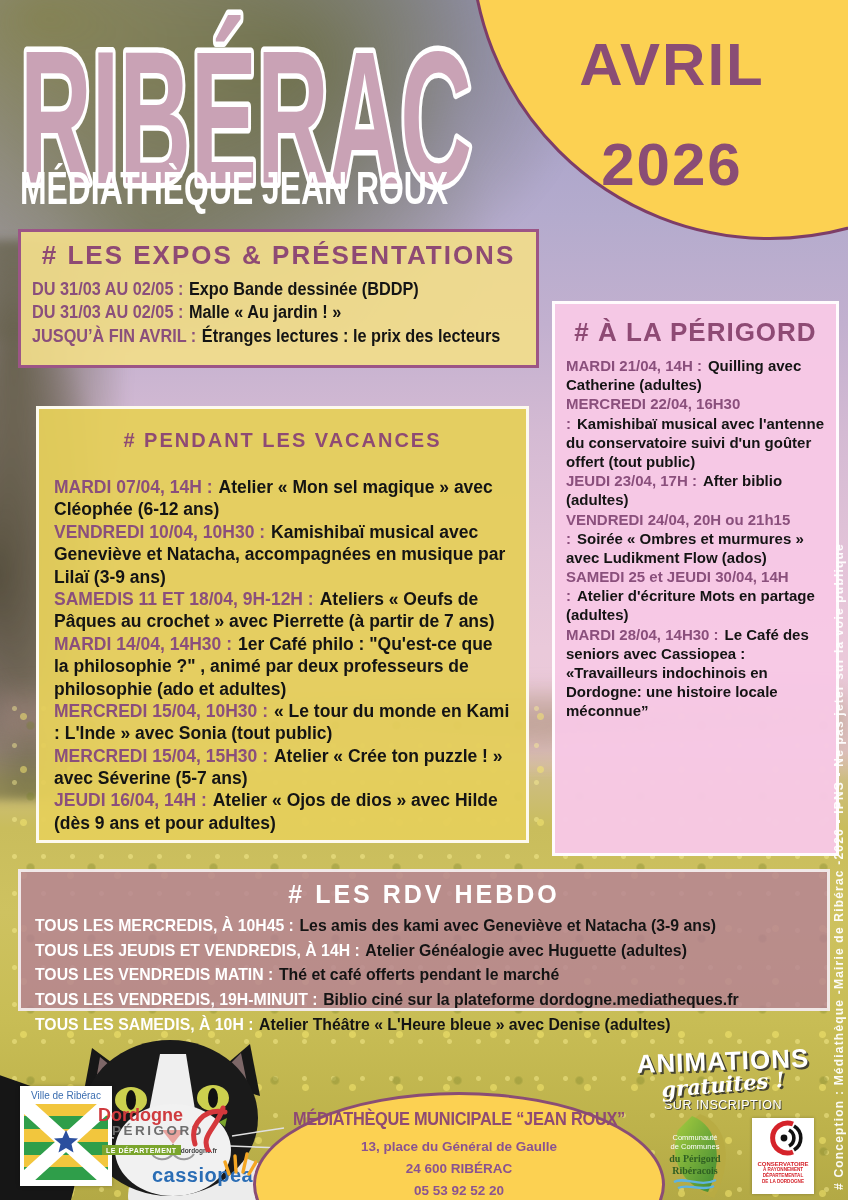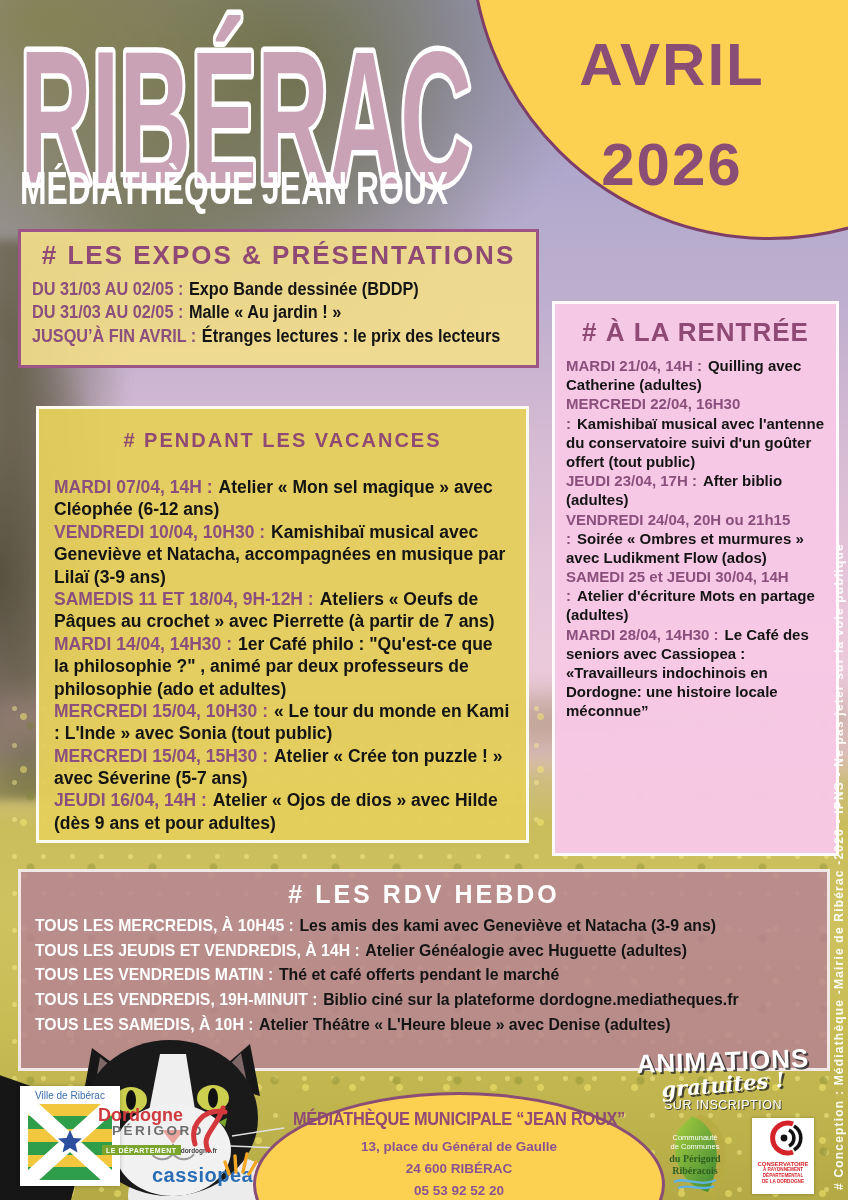--- a/index.html
+++ b/index.html
@@ -85,32 +85,32 @@
   .box-vacances .event{ font-size:17.5px; line-height:1.28; }
 
   .box-rentree{
     left:552px; top:301px; width:287px; height:555px;
     background:rgba(247,200,229,.97); border:3px solid rgba(255,255,255,.92); padding:9px 11px;
   }
   .box-rentree h2{ font-size:26px; letter-spacing:1px; margin:4px 0 8px; }
   .box-rentree .event{ font-size:15px; line-height:1.28; }
 
   .box-hebdo{
-    left:18px; top:869px; width:812px; height:202px;
+    left:18px; top:869px; width:812px; height:142px;
     background:rgba(180,128,150,.8); border:3px solid rgba(255,255,255,.8); padding:6px 14px;
   }
   .box-hebdo h2{ color:#fff; font-size:25px; letter-spacing:3px; margin:2px 0 5px; }
   .box-hebdo .event{ font-size:17px; line-height:1.45; }
   .box-hebdo .event-label{ color:#fff; }
 
   
   .cat-svg{ position:absolute; left:-6px; top:1038px; z-index:2; }
 
   .logo-ville{
-    position:absolute; left:20px; top:1086px; width:100px; height:100px;
+    position:absolute; left:20px; top:1086px; width:92px; height:100px;
     background:#fff; z-index:3; text-align:center; padding-top:4px;
     box-shadow:0 0 4px rgba(0,0,0,.25);
   }
   .logo-ville .vname{ font-size:10px; color:#3a6db0; margin-bottom:3px; }
 
   .logo-dordogne{ position:absolute; left:98px; top:1106px; width:125px; height:60px; z-index:3; }
   .logo-dordogne .d1{ font-size:18px; font-weight:bold; color:#cf3a3e; line-height:1; }
   .logo-dordogne .d2{ font-size:13.5px; font-weight:bold; color:#6e6e6e; letter-spacing:2.5px; margin-left:14px; line-height:1.1; }
   .logo-dordogne .dbar{ display:inline-block; background:#7aa52c; color:#fff; font-size:7px; font-weight:bold; padding:1.5px 4px; margin-left:4px; letter-spacing:.5px; }
   .logo-dordogne .dfr{ font-size:6.5px; color:#444; font-weight:bold; }
@@ -197,21 +197,21 @@
 
         <div class="event"><span class="event-label">MERCREDI 15/04, 10H30 :</span><span class="event-text">« Le tour du monde en Kami : L'Inde » avec Sonia (tout public)</span></div>
 
         <div class="event"><span class="event-label">MERCREDI 15/04, 15H30 :</span><span class="event-text">Atelier « Crée ton puzzle ! » avec Séverine (5-7 ans)</span></div>
 
         <div class="event"><span class="event-label">JEUDI 16/04, 14H :</span><span class="event-text">Atelier « Ojos de dios » avec Hilde (dès 9 ans et pour adultes)</span></div>
       </div>
   </div>
 
   <div class="ebox box-rentree">
-    <h2># À LA RENTRÉE</h2>
+    <h2># À LA PÉRIGORD</h2>
     <div>
 
         <div class="event"><span class="event-label">MARDI 21/04, 14H :</span><span class="event-text">Quilling avec Catherine (adultes)</span></div>
 
         <div class="event"><span class="event-label">MERCREDI 22/04, 16H30 :</span><span class="event-text">Kamishibaï musical avec l'antenne du conservatoire suivi d'un goûter offert (tout public)</span></div>
 
         <div class="event"><span class="event-label">JEUDI 23/04, 17H :</span><span class="event-text">After biblio  (adultes)</span></div>
 
         <div class="event"><span class="event-label">VENDREDI 24/04, 20H ou 21h15 :</span><span class="event-text">Soirée « Ombres et murmures » avec Ludikment Flow (ados)</span></div>
 

